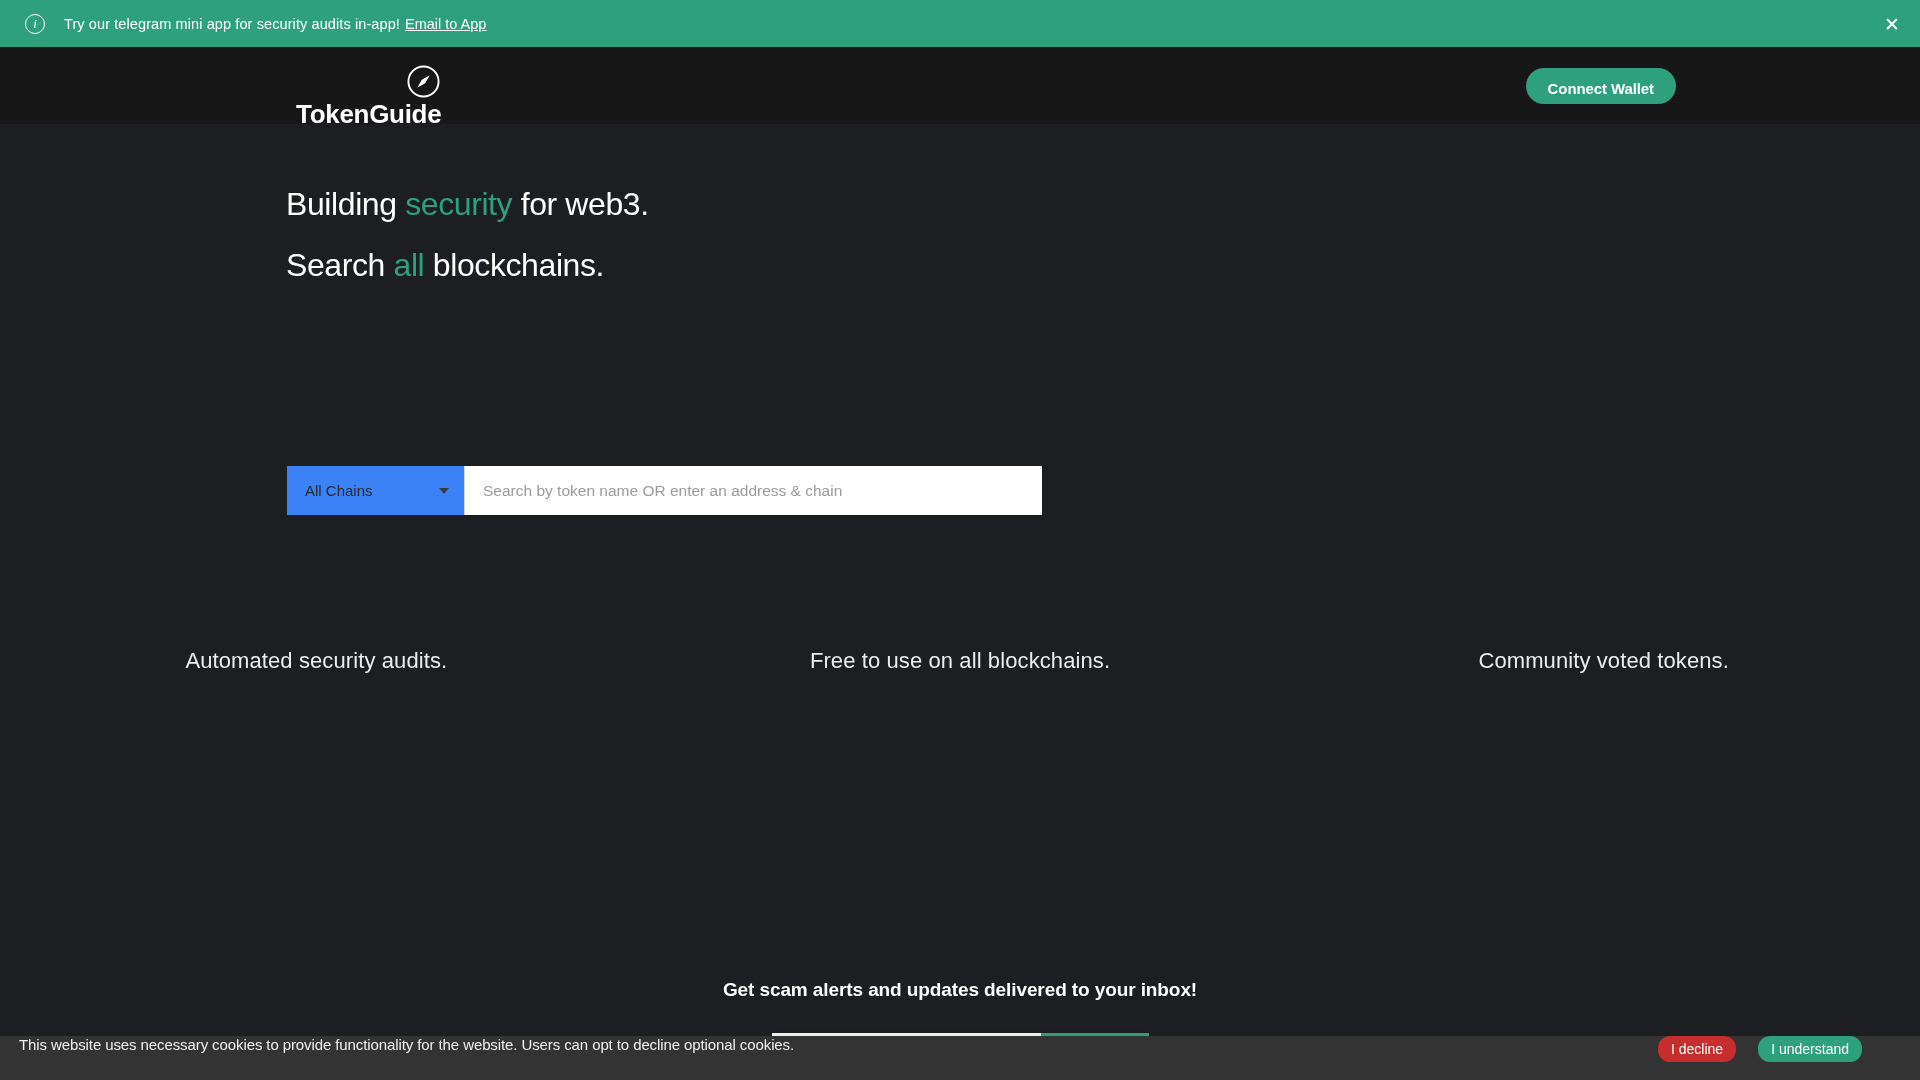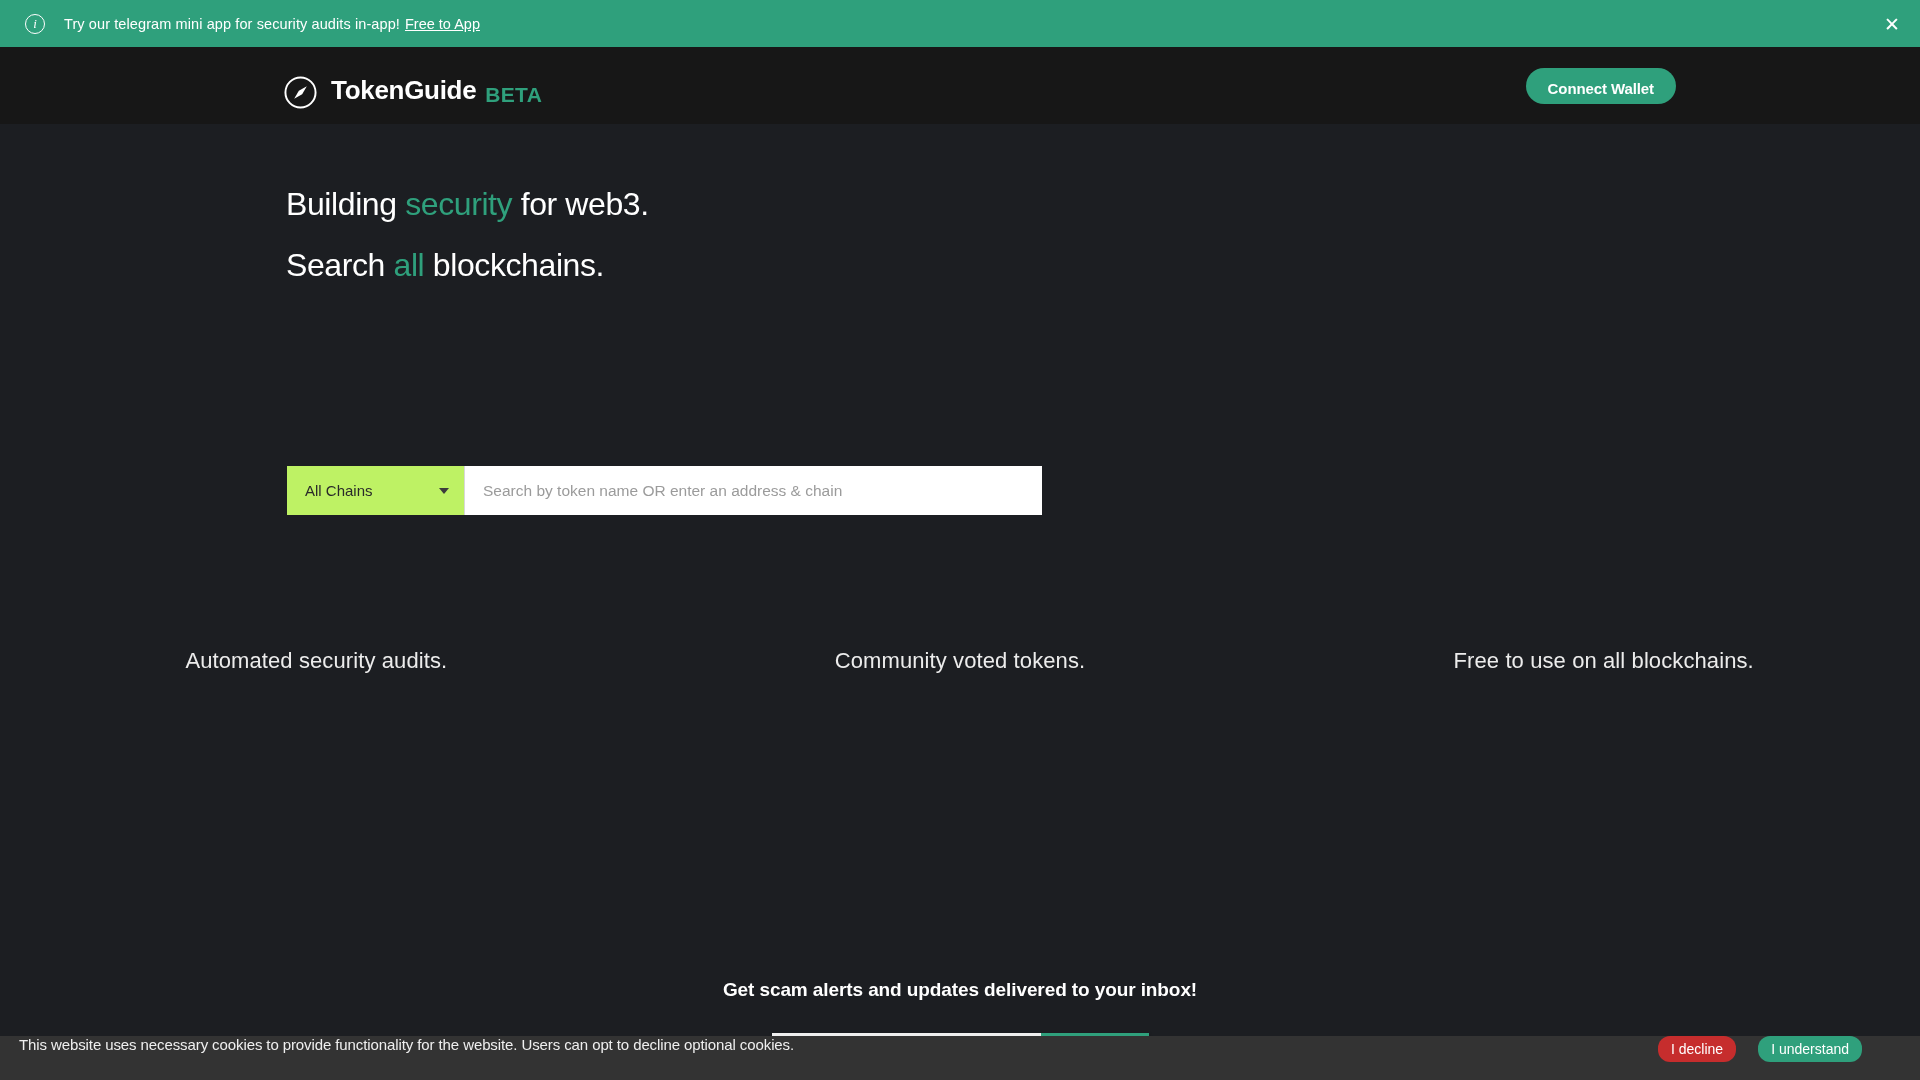--- a/index.html
+++ b/index.html
@@ -71,23 +71,24 @@
   .site-header {
     position: absolute;
     top: 47px; left: 0;
     width: 1920px;
     height: 77px;
     background: #171717;
   }
   .brand {
     position: absolute;
     left: 283px;
-    top: 28px;
-    display: flex;
-    align-items: flex-start;
+    top: 17px;
+    display: flex;
+    align-items: flex-end;
+    flex-direction: column;
   }
   .brand-compass { width: 35px; height: 35px; flex: 0 0 auto; display:block; }
   .brand-name {
     margin-left: 13px;
     color: #ffffff;
     font-size: 26px;
     font-weight: bold;
     letter-spacing: -0.3px;
   }
   .brand-beta {
@@ -143,21 +144,21 @@
     position: absolute;
     left: 287px;
     top: 342px;
     display: flex;
     height: 49px;
     width: 755px;
   }
   .chain-select {
     width: 178px;
     height: 49px;
-    background: #bef264;
+    background: #3b82f6;
     border-right: 1px solid #d8d8d8;
     display: flex;
     align-items: center;
     padding: 0 15px 0 18px;
     cursor: pointer;
     position: relative;
   }
   .chain-select-label {
     color: #2a2a2a;
     font-size: 15px;
@@ -278,21 +279,21 @@
   }
   .cookie-btn.decline { background: #c62d2d; }
   .cookie-btn.accept  { background: #2fa07c; }
 </style>
 </head>
 <body>
 
 <div class="announce-bar">
   <span class="announce-info-icon">i</span>
   <span class="announce-text">Try our telegram mini app for security audits in-app!</span>
-  <a class="announce-link">Free to App</a>
+  <a class="announce-link">Email to App</a>
   <span class="announce-close">✕</span>
 </div>
 
 <div class="site-header">
   <div class="brand">
     <svg class="brand-compass" viewBox="0 0 36 36">
       <circle cx="18" cy="18" r="15.5" fill="none" stroke="#ffffff" stroke-width="2"></circle>
       <polygon points="24.5,11.5 16.3,16.3 11.5,24.5 19.7,19.7" fill="#ffffff"></polygon>
     </svg>
     <span class="brand-name">TokenGuide</span>
@@ -311,22 +312,22 @@
   <div class="search-row">
     <div class="chain-select">
       <span class="chain-select-label">All Chains</span>
       <span class="caret-down"></span>
     </div>
     <input class="search-input" type="text" placeholder="Search by token name OR enter an address &amp; chain" style="">
   </div>
 
   <div class="features">
     <div class="feature-item">Automated security audits.</div>
+    <div class="feature-item">Free to use on all blockchains.</div>
     <div class="feature-item">Community voted tokens.</div>
-    <div class="feature-item">Free to use on all blockchains.</div>
   </div>
 
   <div class="newsletter">
     <div class="newsletter-title">Get scam alerts and updates delivered to your inbox!</div>
     <div class="newsletter-form">
       <input class="email-field" type="text" placeholder="Email *" style="">
       <button class="subscribe-btn">SUBSCRIBE</button>
     </div>
   </div>
 

